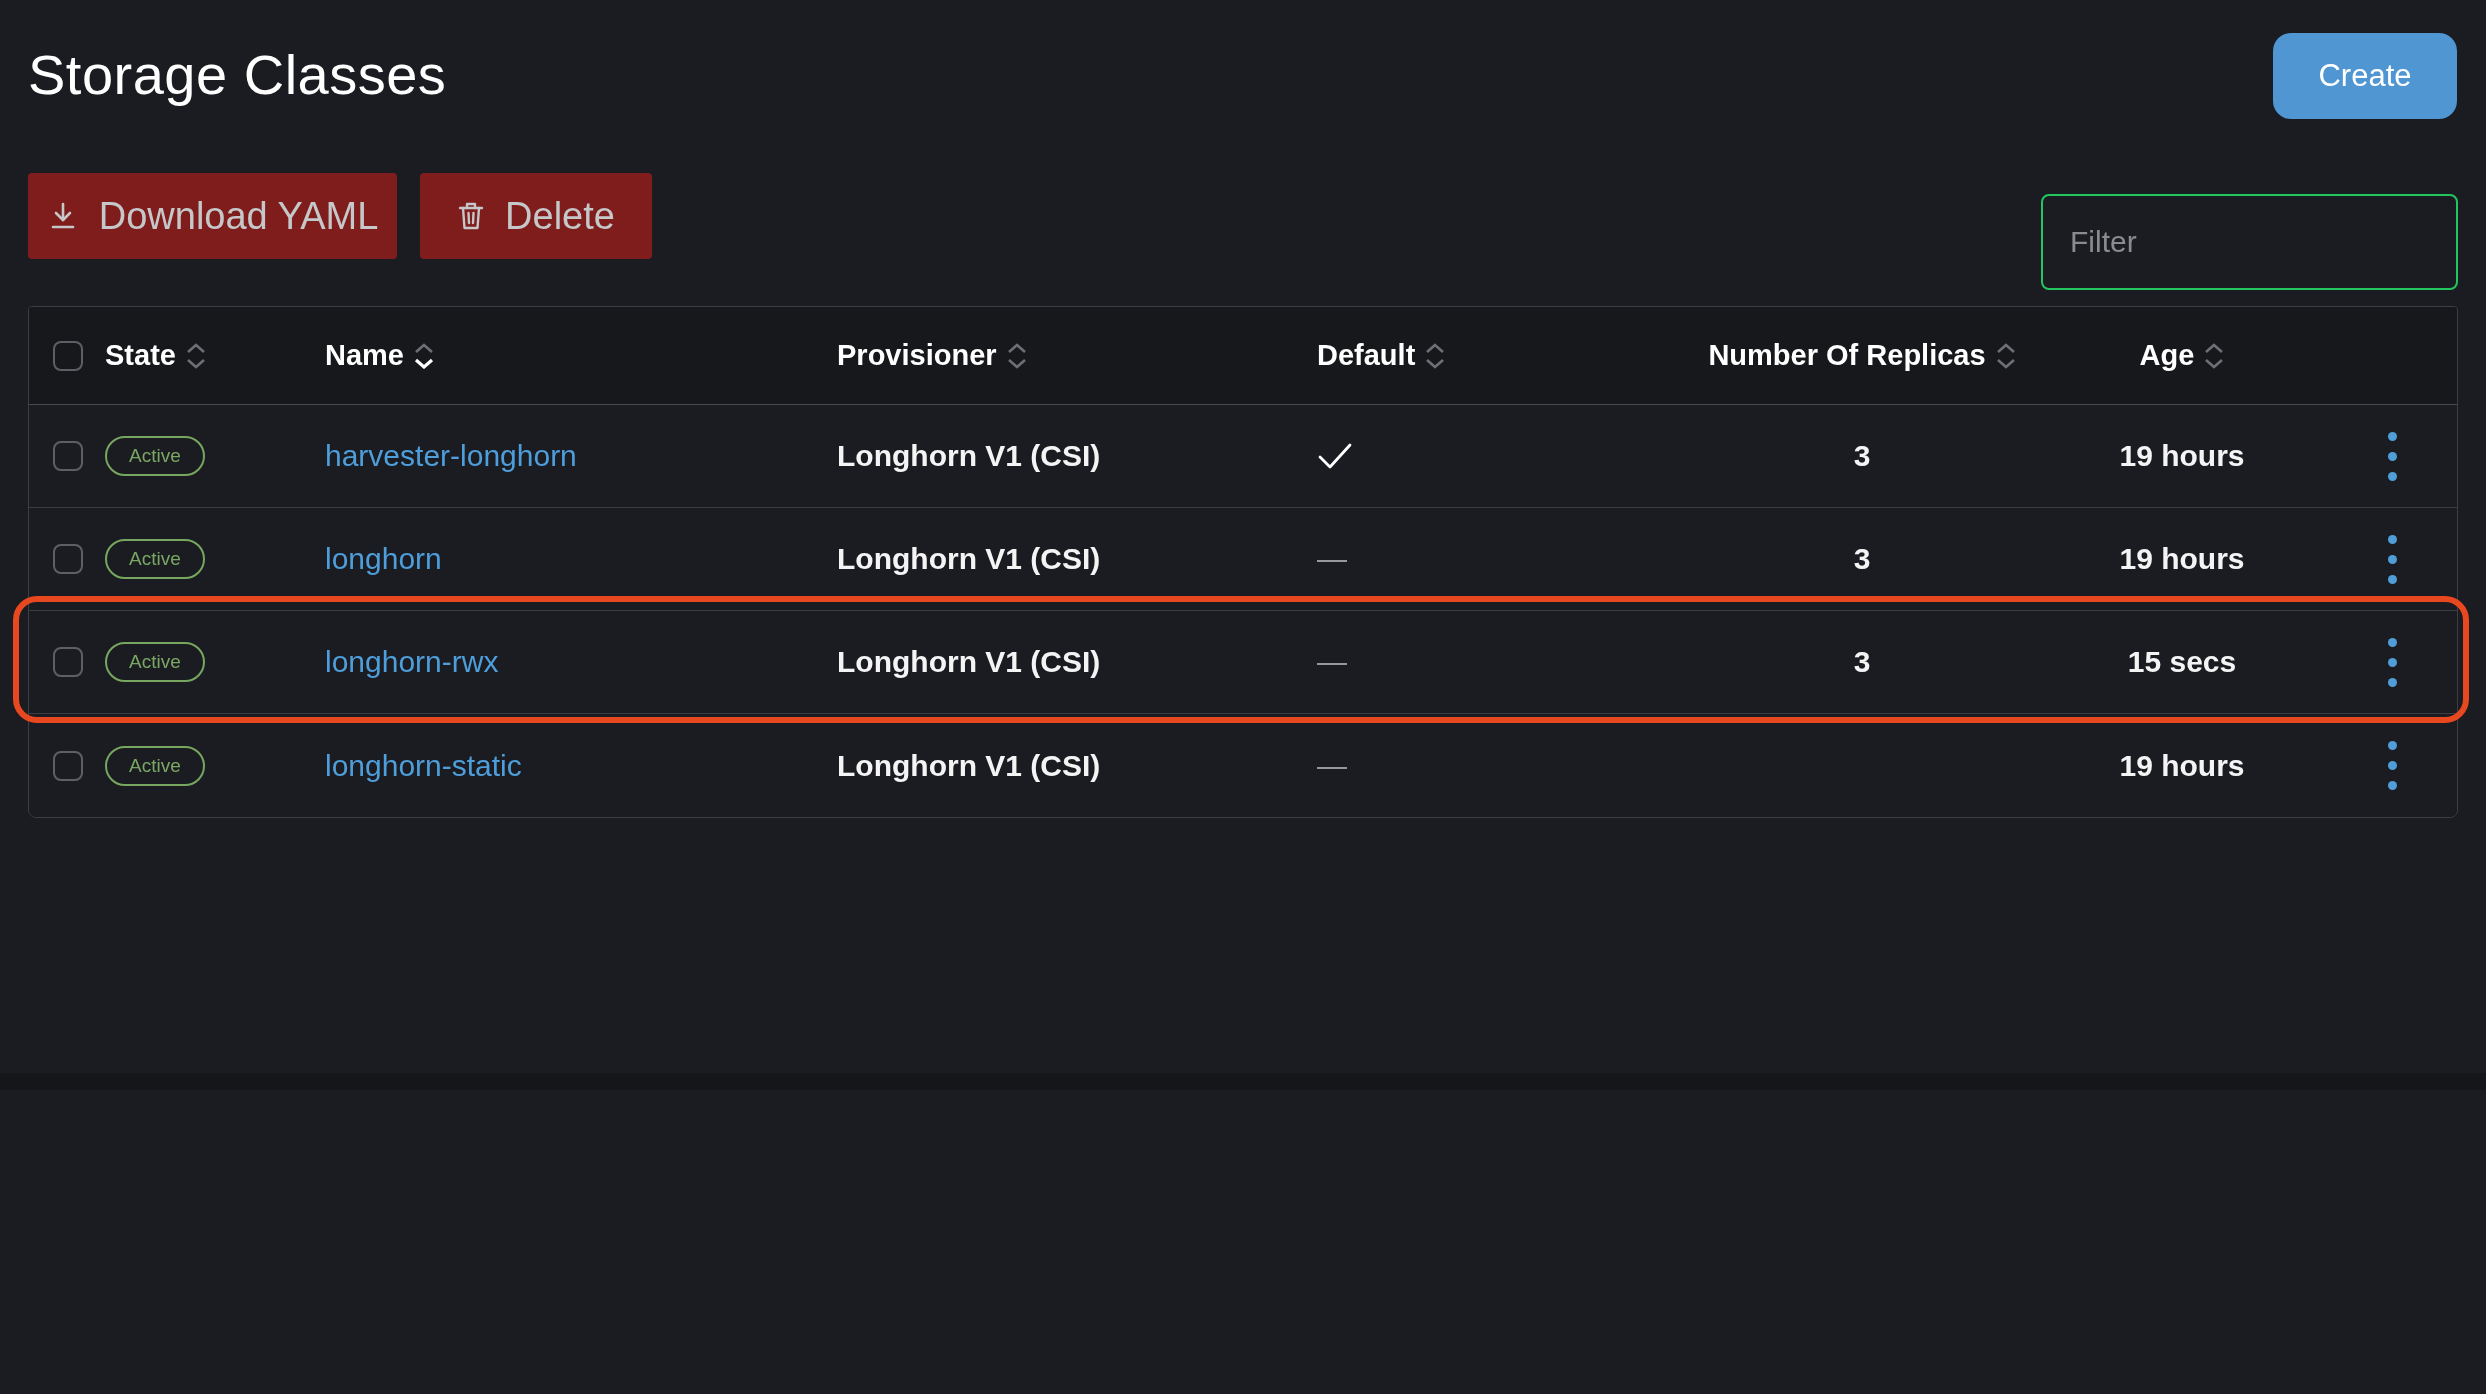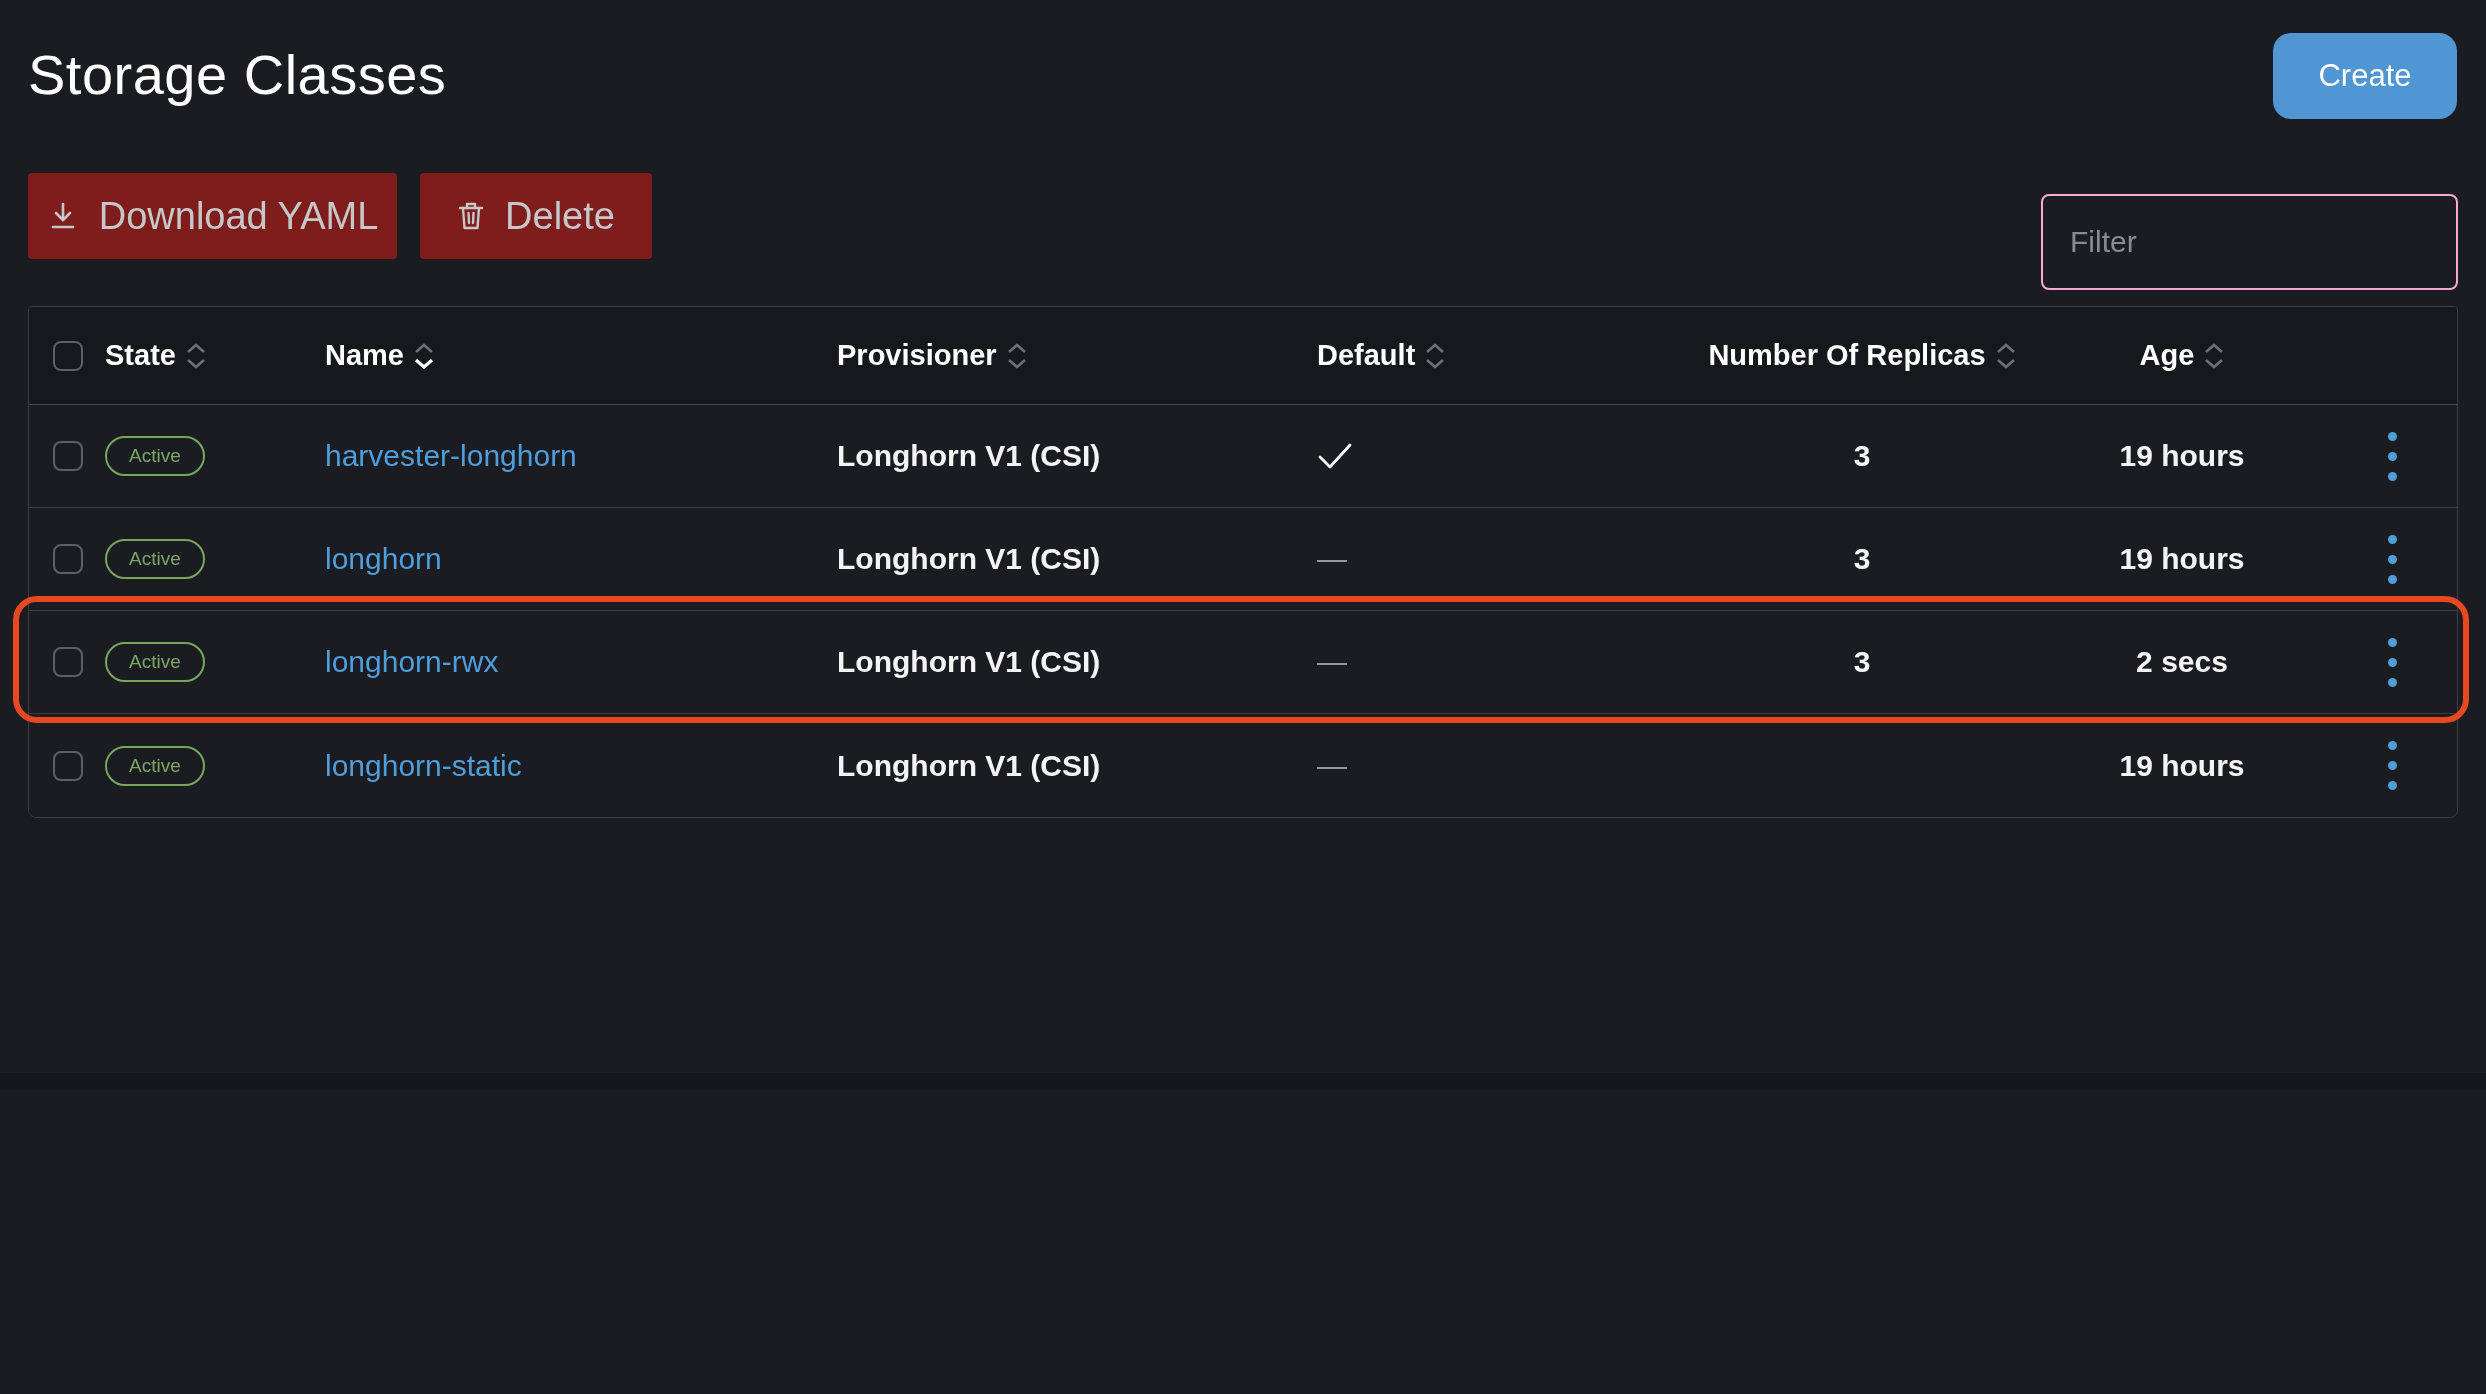--- a/index.html
+++ b/index.html
@@ -28,21 +28,21 @@
   .btn-gray {
     position:absolute; top:173px; height:86px; border-radius:4px;
     background:#7f1d1d; color:#c6c7c9; font-size:38px; gap:20px;
     font-family:inherit;
   }
   .btn-download { left:28px; width:369px; }
   .btn-delete  { left:420px; width:232px; }
   .btn-gray svg { display:block; }
   .filter-input {
     position:absolute; top:194px; right:28px; width:417px; height:96px;
-    background:transparent; border:2px solid #f9a8d4; border-radius:8px;
+    background:transparent; border:2px solid #22c55e; border-radius:8px;
     color:#d2d3d6; font-size:30px; padding:0 27px; font-family:inherit; outline:none;
   }
   .filter-input::placeholder { color:#8a8b90; }
 
   
   .table {
     position:absolute; left:28px; top:306px; width:2430px;
     border:1px solid #3d3e43; border-radius:4px 4px 8px 8px;
     overflow:hidden;
   }
@@ -295,21 +295,21 @@
         <div class="cell">
             <span class="provisioner-text">Longhorn V1 (CSI)</span>
           </div>
         <div class="cell">
             <span class="dash">—</span>
           </div>
         <div class="cell cell-center">
             <span class="value-text">3</span>
           </div>
         <div class="cell cell-center">
-            <span class="value-text">2 secs</span>
+            <span class="value-text">15 secs</span>
           </div>
         <div class="cell cell-actions">
             <button class="kebab">
               <i></i>
               <i></i>
               <i></i>
             </button>
           </div>
       </div>
 

